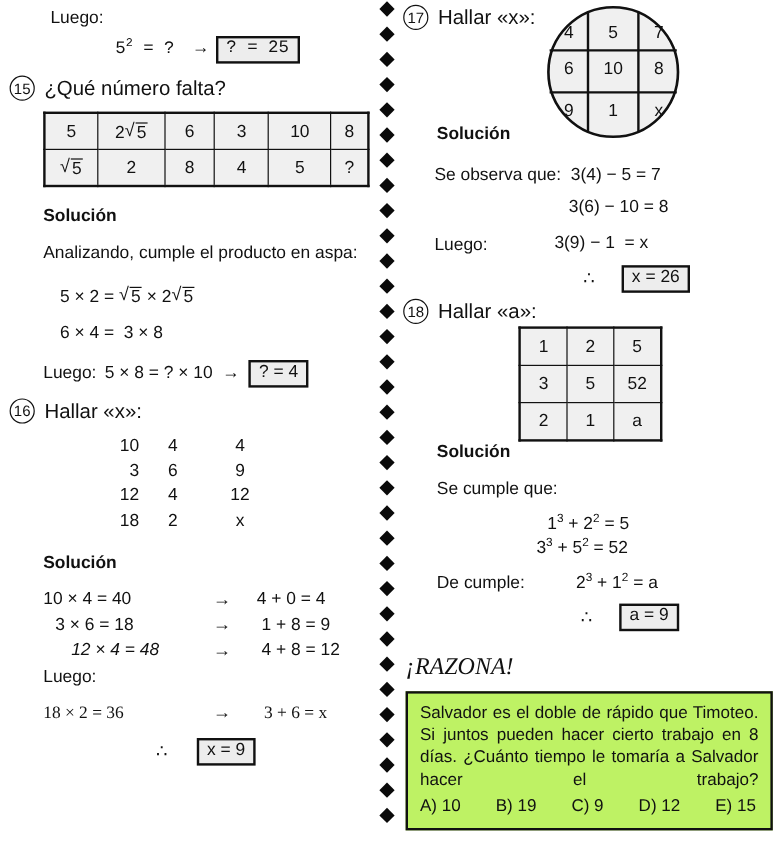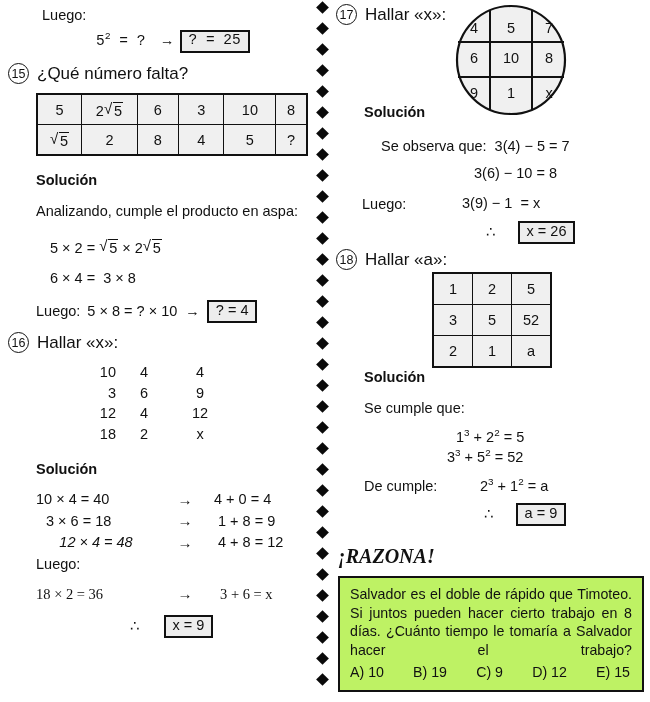--- a/index.html
+++ b/index.html
@@ -158,21 +158,21 @@
     text-align: center;
     width: 30px;
   }
 
   
   .abs { position: absolute; }
 
   
   .razona-title {
     font-family: "Liberation Serif", serif;
-    font-weight: bold;
+    font-weight: normal;
     font-style: italic;
     font-size: 20px;
   }
   .razona-box {
     border: 2.5px solid #111;
     background: #bef264;
     padding: 7px 10px 6px 10px;
     box-sizing: border-box;
   }
   .razona-text {
@@ -386,21 +386,21 @@
       <span class="circ-cell" style="left:7px;  top:46px;">6</span>
       <span class="circ-cell" style="left:44px; top:46px;">10</span>
       <span class="circ-cell" style="left:82px; top:46px;">8</span>
       <span class="circ-cell" style="left:7px;  top:81px;">9</span>
       <span class="circ-cell" style="left:44px; top:81px;">1</span>
       <span class="circ-cell" style="left:82px; top:81px;">x</span>
     </div>
 
     <div class="abs sol-head" style="left:30px; top:104px;">Solución</div>
 
-    <div class="abs" style="left:28px; top:138px; display:flex; gap:8px;margin-left:19px;">
+    <div class="abs" style="left:28px; top:138px; display:flex; gap:8px;">
       <span class="line">Se observa que:</span>
       <span class="line">3(4) − 5 = 7</span>
     </div>
 
     <div class="abs line" style="left:140px; top:165px;">3(6) − 10 = 8</div>
 
     <div class="abs" style="left:28px; top:195px;">
       <span class="line">Luego:</span>
     </div>
     <div class="abs line" style="left:128px; top:195px;">3(9) − 1  = x</div>

